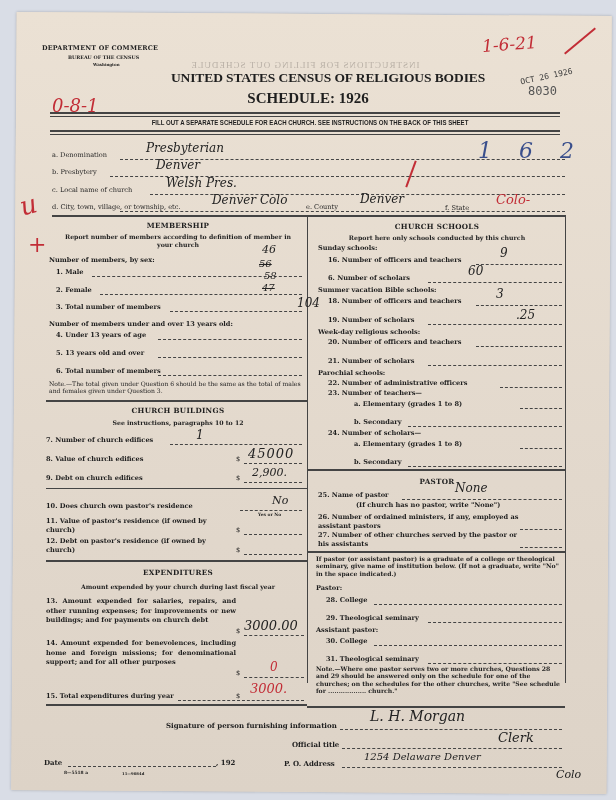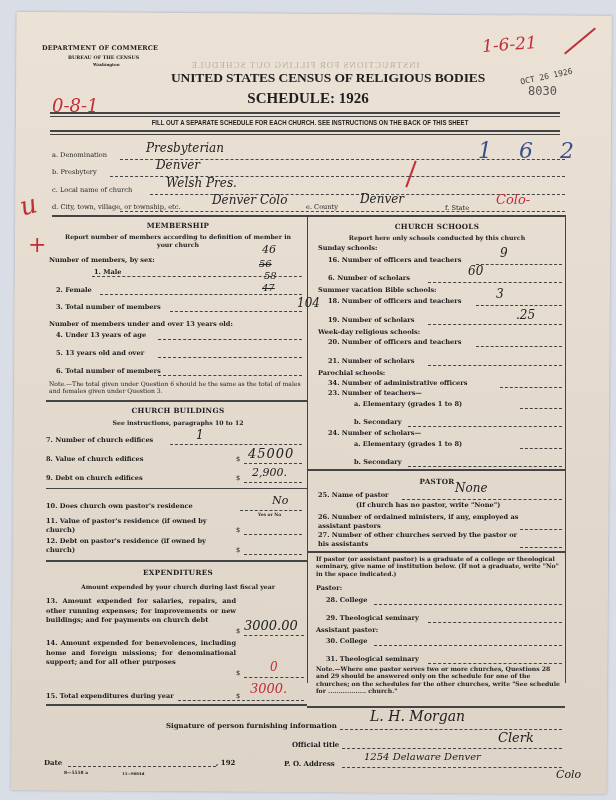--- a/index.html
+++ b/index.html
@@ -91,21 +91,21 @@
 <div class="dash" style="left:120px;top:211px;width:445px;"></div>
 <div class="hline" style="left:52px;top:215px;width:513px;height:2px;"></div>
 
 <div class="vline" style="left:307px;top:215px;height:468px;"></div>
 <div class="vline" style="left:565px;top:215px;height:468px;"></div>
 
 <div class="abs sec-title" style="left:52px;top:221px;width:252px;text-align:center;">MEMBERSHIP</div>
 <div class="abs sec-sub" style="left:62px;top:233px;width:232px;text-align:center;line-height:8px;white-space:normal;">Report number of members according to definition of member in your church</div>
 <div class="abs lbl" style="left:49px;top:256px;font-weight:bold;">Number of members, by sex:</div>
 
-<div class="abs lbl" style="left:56px;top:268px;font-weight:bold;margin-left:38px;">1. Male</div>
+<div class="abs lbl" style="left:56px;top:268px;font-weight:bold;">1. Male</div>
 <div class="dash" style="left:92px;top:276px;width:210px;"></div>
 <div class="abs hw" style="left:262px;top:243px;font-size:11px;">46</div>
 <div class="abs hw" style="left:259px;top:258px;font-size:10px;text-decoration:line-through;">56</div>
 
 <div class="abs lbl" style="left:56px;top:286px;font-weight:bold;">2. Female</div>
 <div class="dash" style="left:100px;top:294px;width:202px;"></div>
 <div class="abs hw" style="left:264px;top:270px;font-size:10px;">58</div>
 <div class="abs hw" style="left:262px;top:282px;font-size:10px;text-decoration:line-through;">47</div>
 
 <div class="abs lbl" style="left:56px;top:303px;font-weight:bold;">3. Total number of members</div>
@@ -194,21 +194,21 @@
 <div class="dash" style="left:428px;top:324px;width:134px;"></div>
 <div class="abs hw" style="left:516px;top:308px;font-size:12px;">.25</div>
 
 <div class="abs lbl" style="left:318px;top:328px;font-weight:bold;">Week-day religious schools:</div>
 <div class="abs lbl" style="left:328px;top:338px;font-weight:bold;">20. Number of officers and teachers</div>
 <div class="dash" style="left:476px;top:346px;width:86px;"></div>
 <div class="abs lbl" style="left:328px;top:357px;font-weight:bold;">21. Number of scholars</div>
 <div class="dash" style="left:428px;top:365px;width:134px;"></div>
 
 <div class="abs lbl" style="left:318px;top:369px;font-weight:bold;">Parochial schools:</div>
-<div class="abs lbl" style="left:328px;top:379px;font-weight:bold;">34. Number of administrative officers</div>
+<div class="abs lbl" style="left:328px;top:379px;font-weight:bold;">22. Number of administrative officers</div>
 <div class="dash" style="left:500px;top:387px;width:62px;"></div>
 <div class="abs lbl" style="left:328px;top:389px;font-weight:bold;">23. Number of teachers—</div>
 <div class="abs lbl" style="left:354px;top:400px;font-weight:bold;">a. Elementary (grades 1 to 8)</div>
 <div class="dash" style="left:520px;top:408px;width:42px;"></div>
 <div class="abs lbl" style="left:354px;top:418px;font-weight:bold;">b. Secondary</div>
 <div class="dash" style="left:408px;top:426px;width:154px;"></div>
 <div class="abs lbl" style="left:328px;top:429px;font-weight:bold;">24. Number of scholars—</div>
 <div class="abs lbl" style="left:354px;top:440px;font-weight:bold;">a. Elementary (grades 1 to 8)</div>
 <div class="dash" style="left:520px;top:448px;width:42px;"></div>
 <div class="abs lbl" style="left:354px;top:458px;font-weight:bold;">b. Secondary</div>

